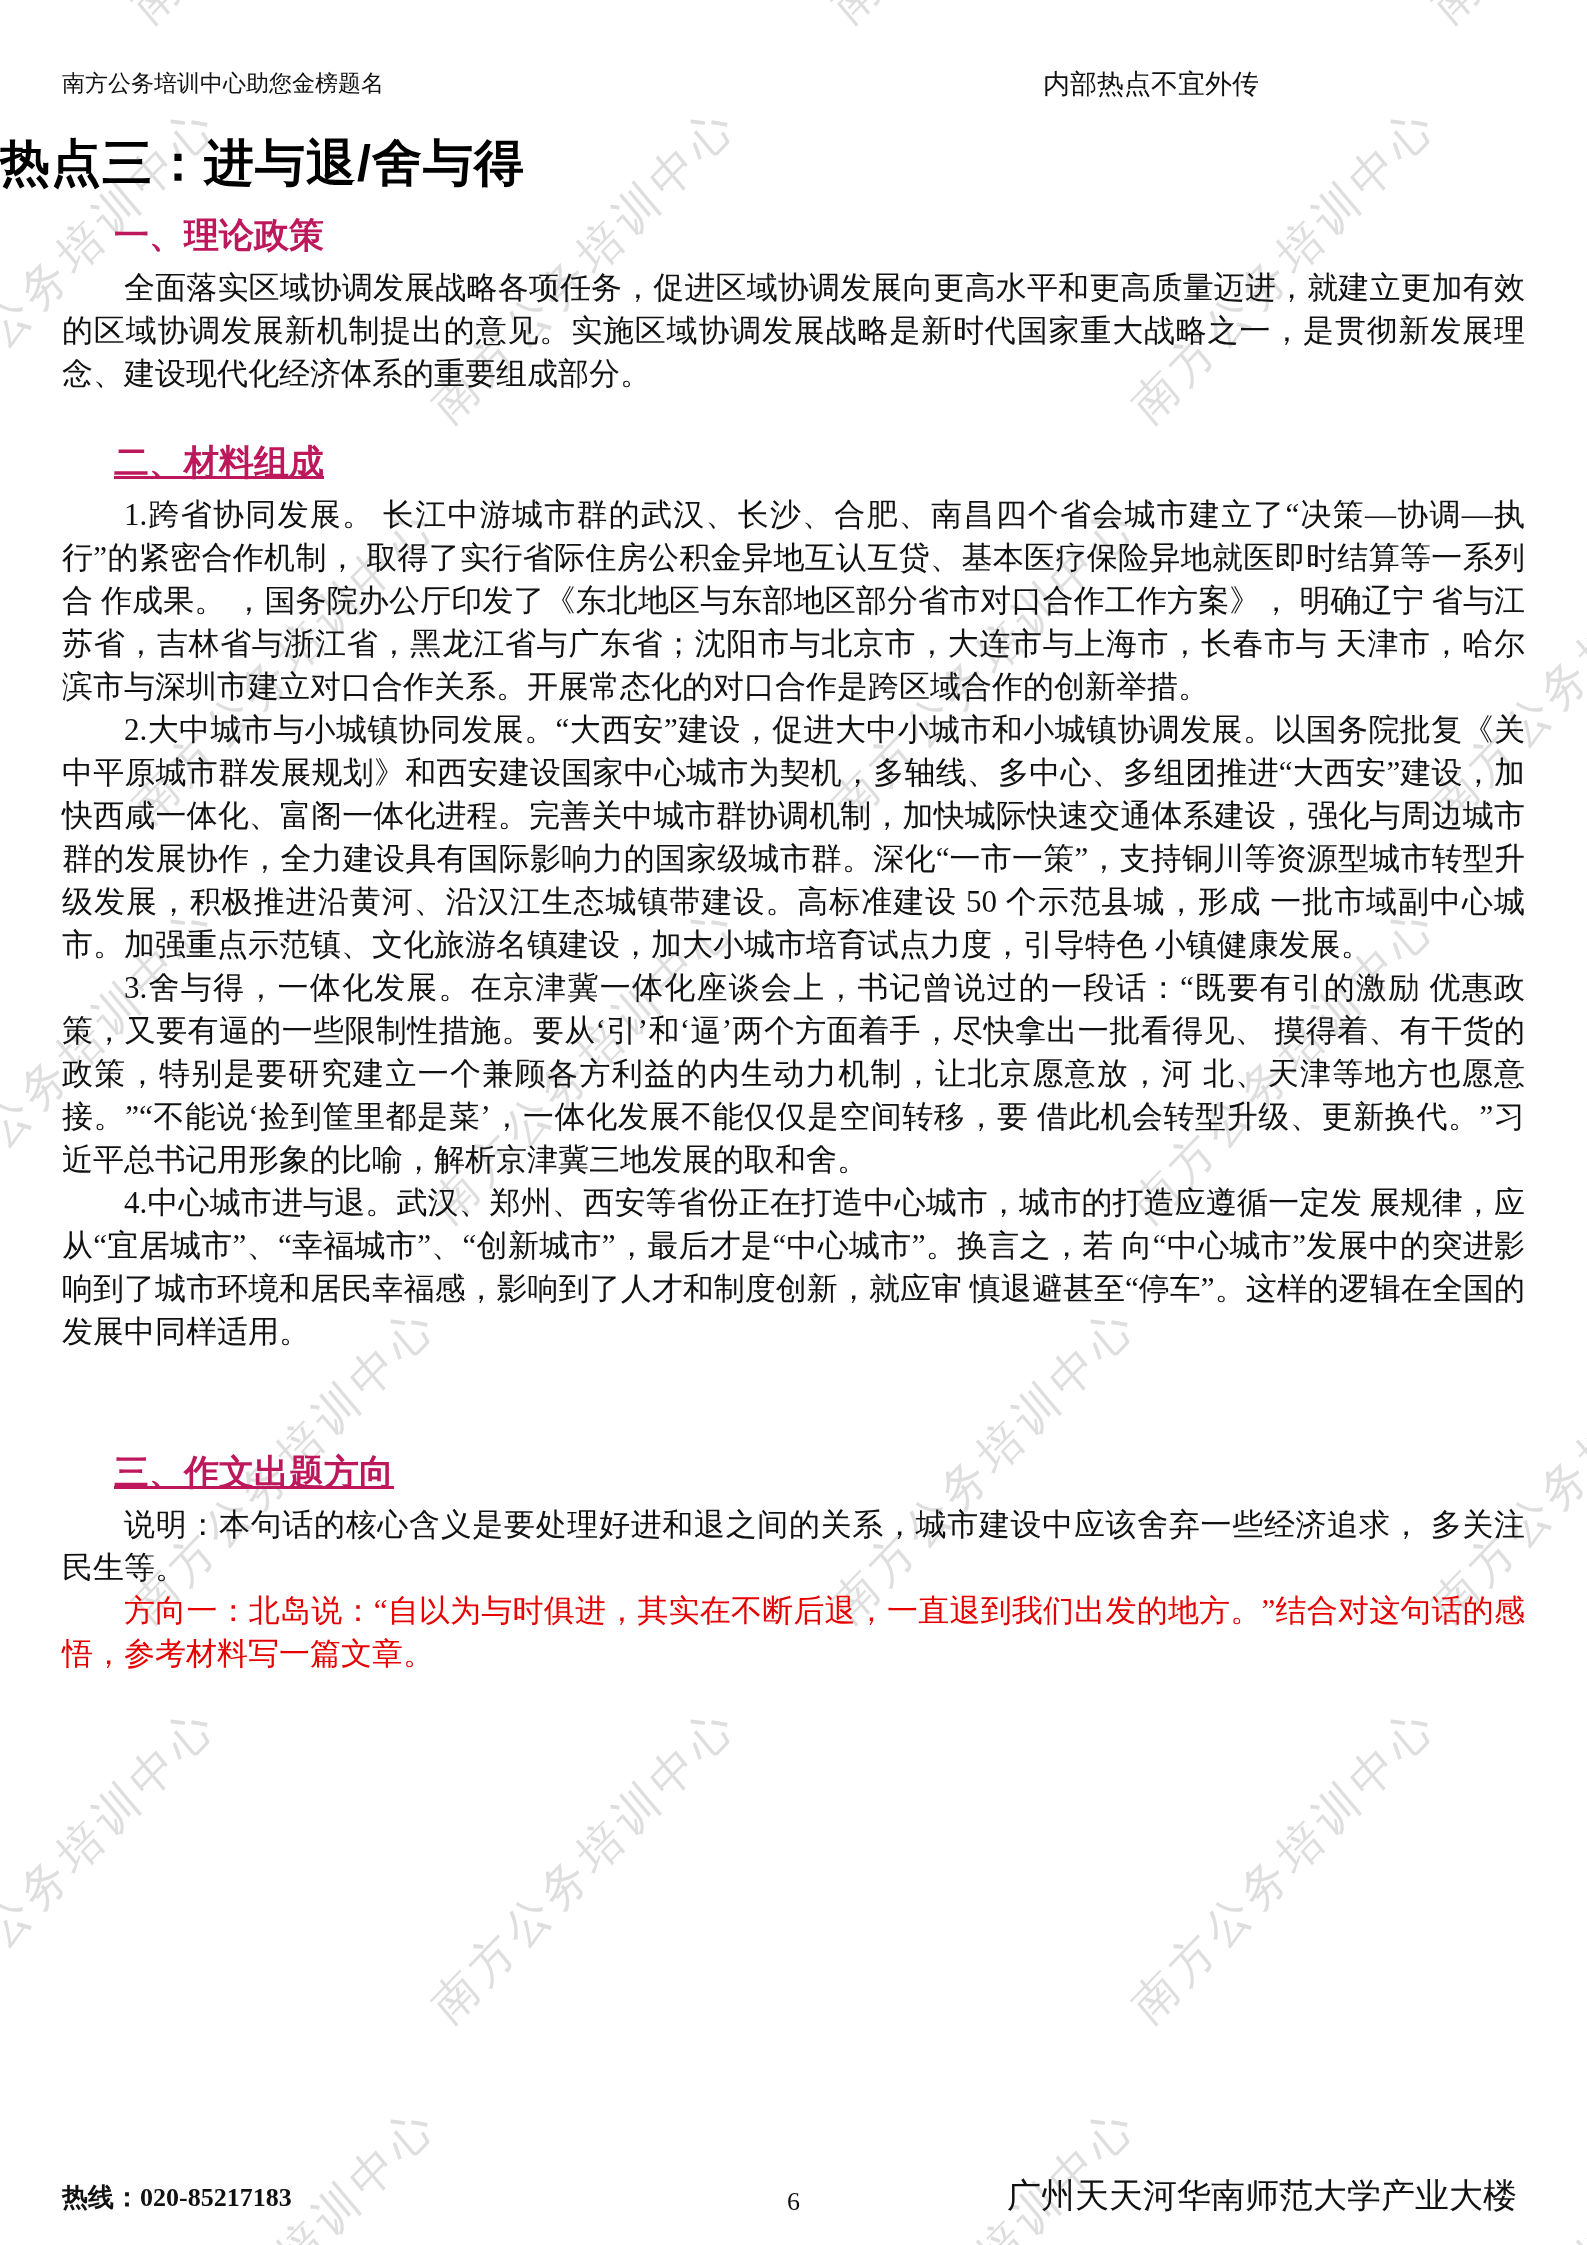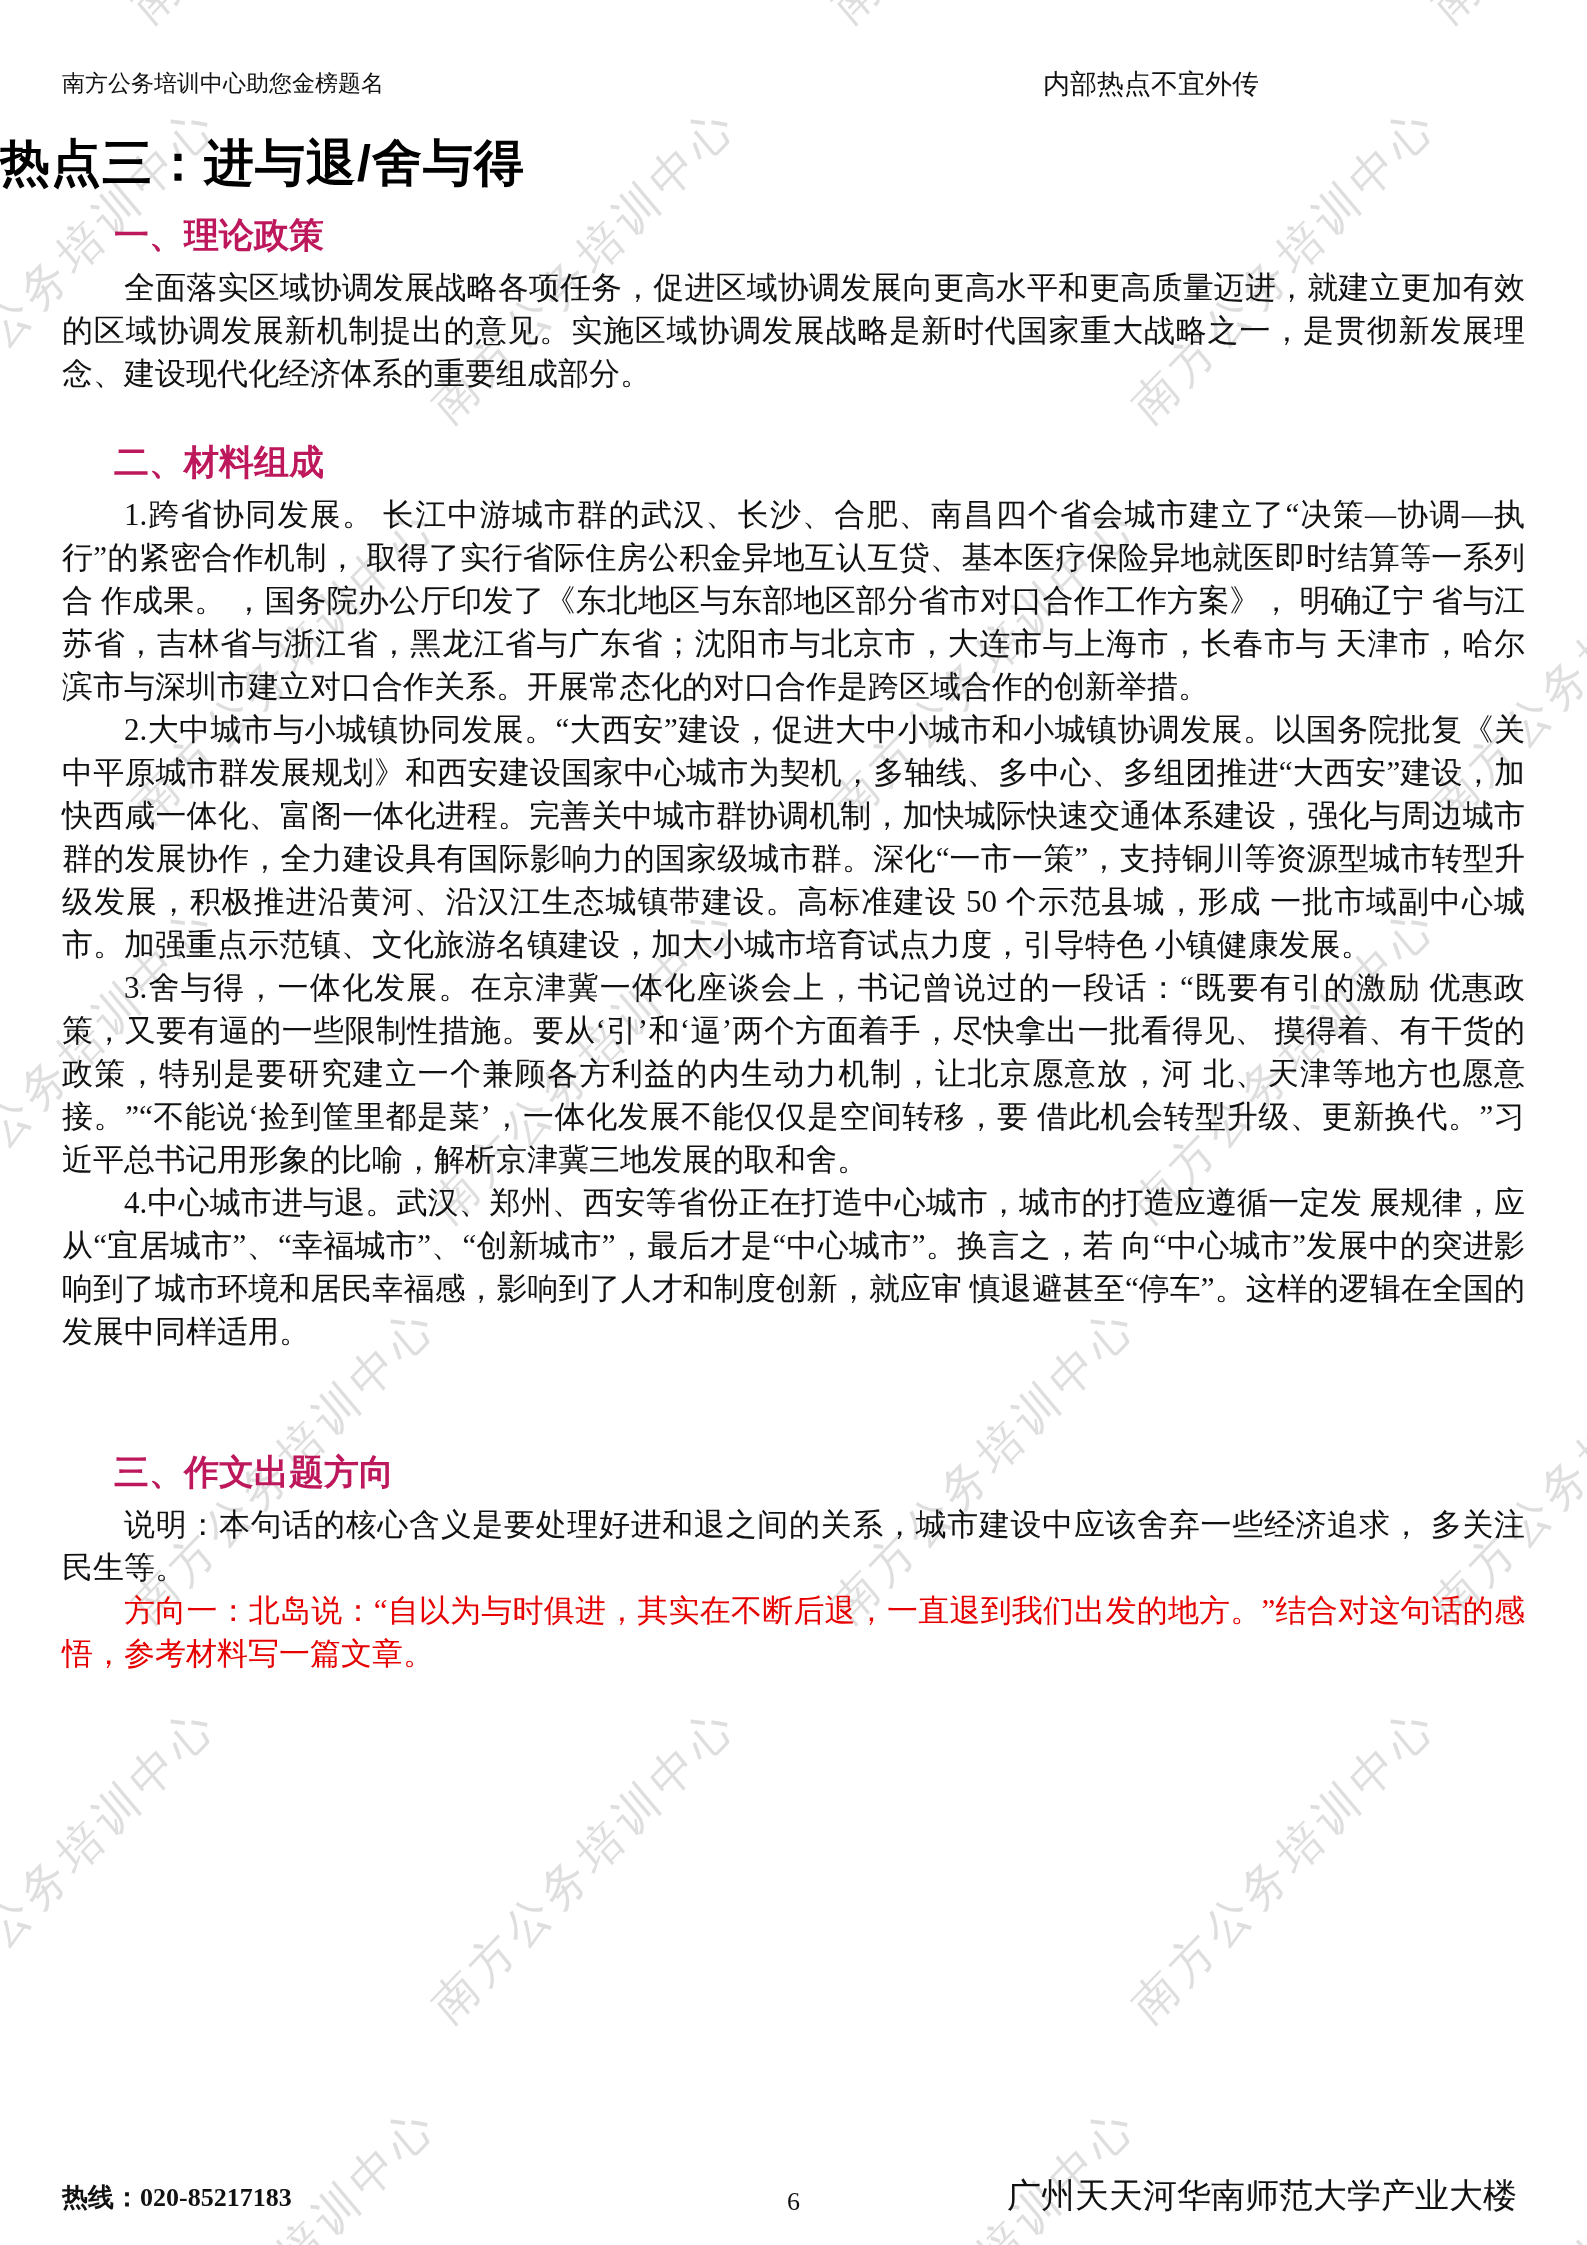--- a/index.html
+++ b/index.html
@@ -53,21 +53,21 @@
   }
   .sec-heading {
     font-family:"Liberation Sans", sans-serif;
     font-weight:bold;
     font-size:35px;
     line-height:46px;
     padding-left:52px;
     color:#be185d;
     margin:0 0 8px 0;
   }
-  .doc-section + .doc-section .sec-heading { margin-top:44px; }
+  .doc-section + .doc-section .sec-heading { margin-top:44px;text-decoration:underline; }
   .doc-section:nth-of-type(3) .sec-heading { margin-top:96px; }
   .para { margin:0; text-indent:2em; }
   .para.red { color:var(--accent-red, #e60000); }
   
   .ftr-hotline {
     position:absolute; bottom:30px; left:62px;
     font-size:26px; font-weight:bold;
   }
   .ftr-page {
     position:absolute; bottom:28px; left:0; right:0;

